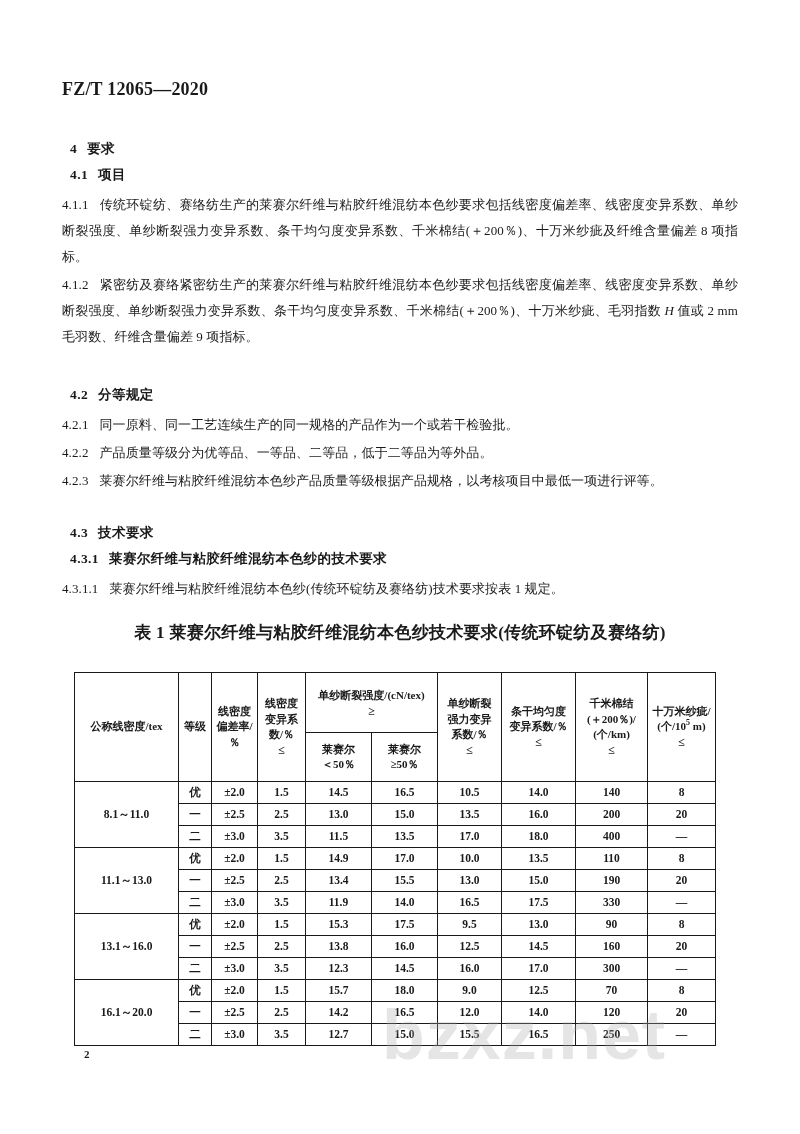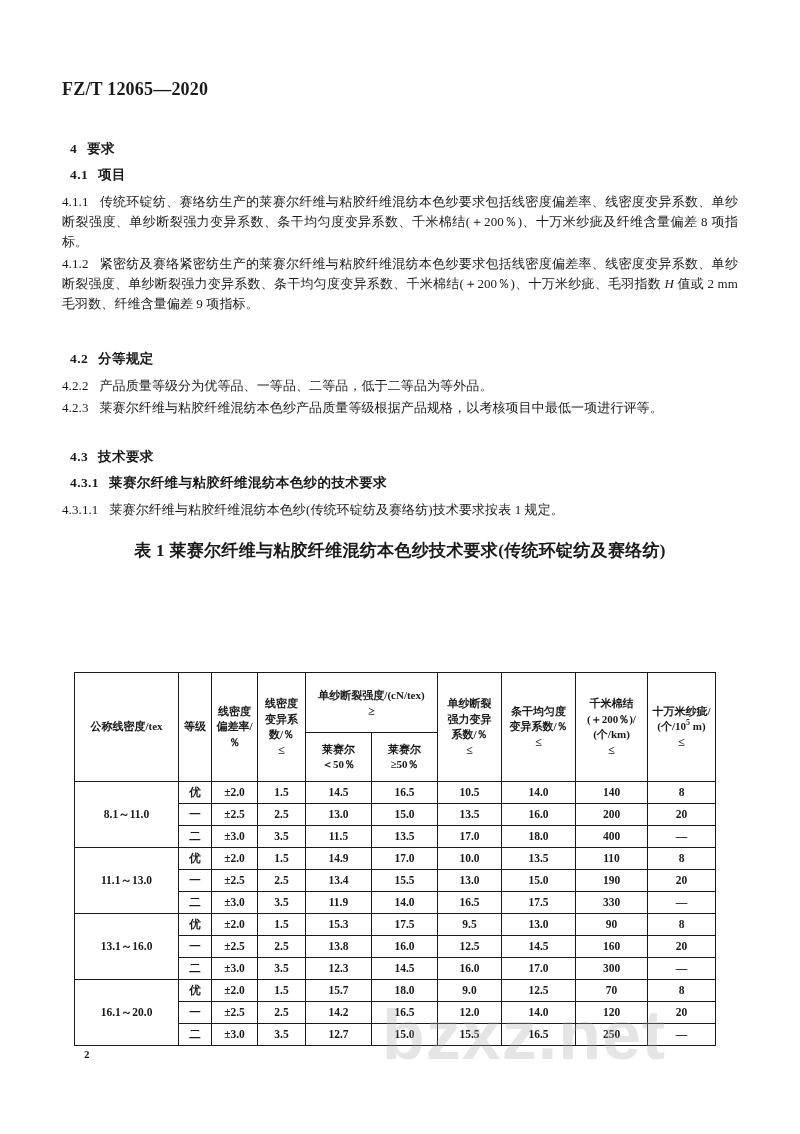--- a/index.html
+++ b/index.html
@@ -73,21 +73,21 @@
   .h-l1 { margin-top: 0px; margin-bottom: 28px; }
   .h-l2 { margin-top: 0px; margin-bottom: 21px; }
   .h-l3 { margin-top: 0px; margin-bottom: 21px; }
   .gap-a { height: 26px; }
   .gap-b { height: 20px; }
   .gap-c { height: 17px; }
 
   p.para {
     margin: 0 0 2px 0;
     font-size: 13px;
-    line-height: 20px;
+    line-height: 26px;
     text-align: justify;
     text-justify: inter-ideograph;
     font-family: "Liberation Serif", serif;
     letter-spacing: 0.1px;
   }
   p.para .pnum {
     font-family: "Liberation Serif", serif;
     margin-right: 11px;
   }
   .ital { font-style: italic; }
@@ -191,20 +191,23 @@
       <p class="para">
         <span class="pnum">4.1.2</span><span>紧密纺及赛络紧密纺生产的莱赛尔纤维与粘胶纤维混纺本色纱要求包括线密度偏差率、线密度变异系数、单纱断裂强度、单纱断裂强力变异系数、条干均匀度变异系数、千米棉结(＋200％)、十万米纱疵、毛羽指数 </span><span class="ital">H</span><span> 值或 2 mm 毛羽数、纤维含量偏差 9 项指标。</span>
       </p>
 
       <div class="gap-a"></div>
 
       <h2 class="clause h-l2">
         <span class="num">4.2</span><span>分等规定</span>
       </h2>
 
+      <p class="para">
+        <span class="pnum">4.2.1</span><span>同一原料、同一工艺连续生产的同一规格的产品作为一个或若干检验批。</span>
+      </p>
       <p class="para">
         <span class="pnum">4.2.2</span><span>产品质量等级分为优等品、一等品、二等品，低于二等品为等外品。</span>
       </p>
       <p class="para">
         <span class="pnum">4.2.3</span><span>莱赛尔纤维与粘胶纤维混纺本色纱产品质量等级根据产品规格，以考核项目中最低一项进行评等。</span>
       </p>
 
       <div class="gap-b"></div>
 
       <h2 class="clause h-l2">

